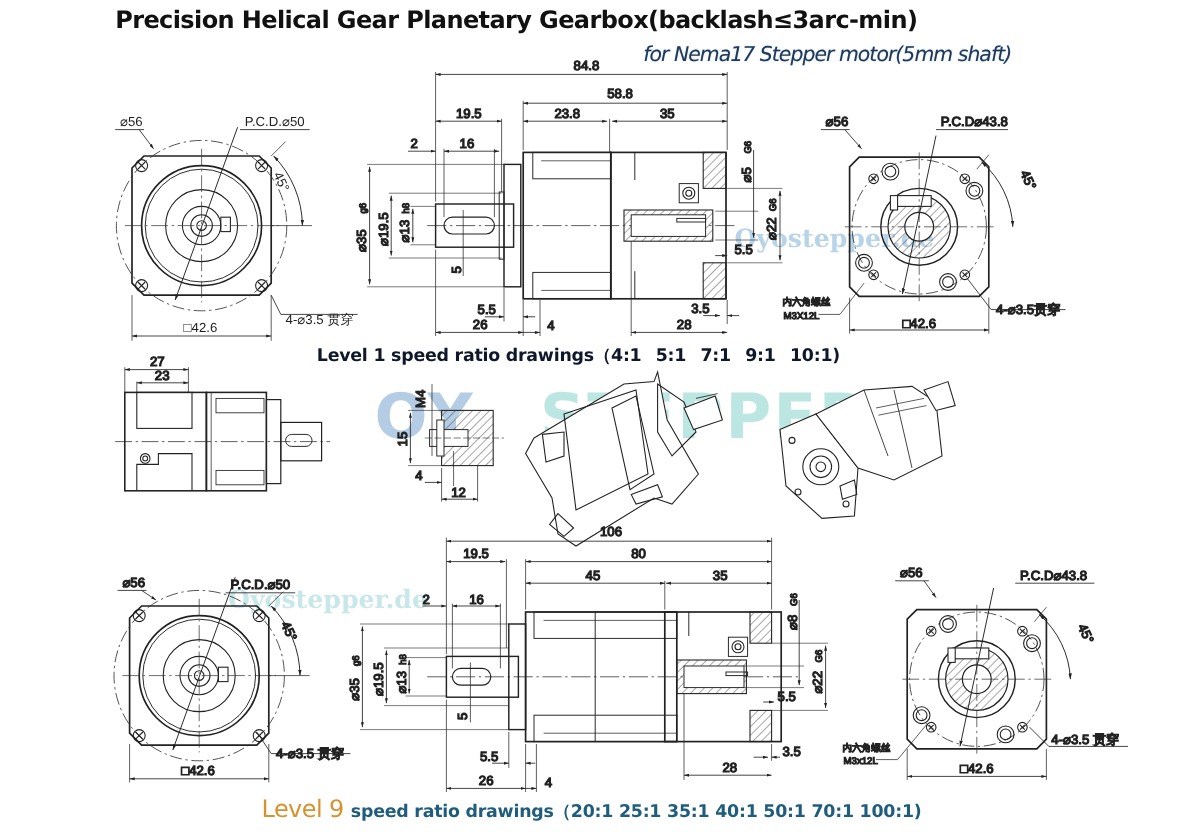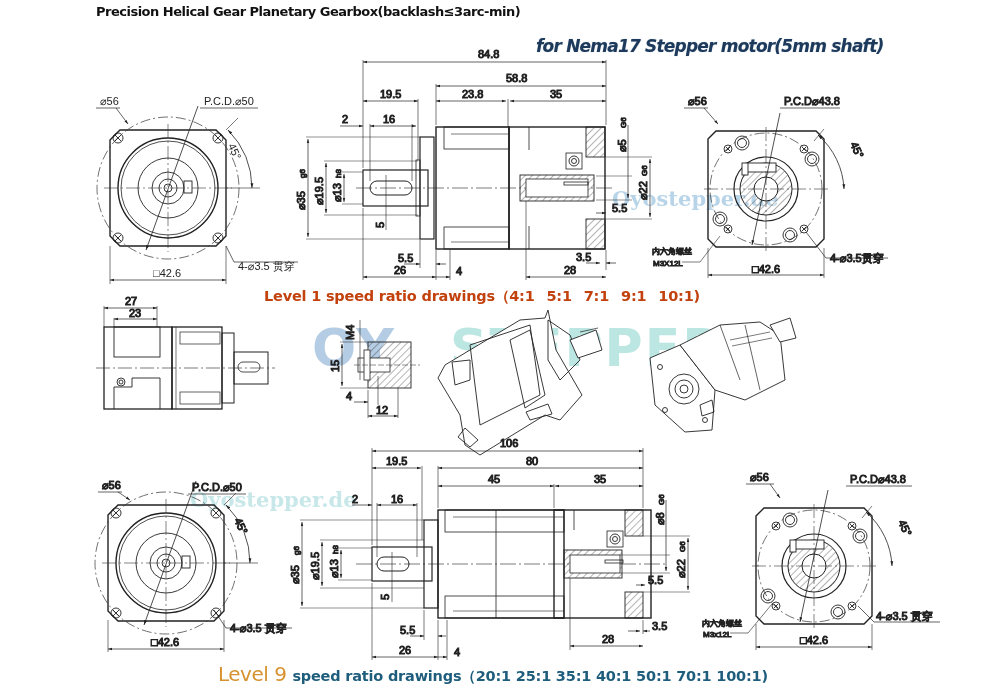--- a/index.html
+++ b/index.html
@@ -1,19 +1,19 @@
 <!DOCTYPE html>
 <html><head>
 <meta charset="utf-8">
 <style>
   html,body{margin:0;padding:0;background:#ffffff;}
   body{width:990px;height:693px;position:relative;overflow:hidden;font-family:"Liberation Sans",sans-serif;}
-  .title{position:absolute;left:96px;top:4px;font-family:"DejaVu Sans",sans-serif;font-weight:bold;font-size:13px;color:#111;letter-spacing:-0.5px;white-space:nowrap;}
-  .subtitle{position:absolute;left:536px;top:36px;font-family:"DejaVu Sans",sans-serif;font-weight:bold;font-style:italic;font-size:17px;color:#1d3a5c;letter-spacing:-0.8px;white-space:nowrap;text-shadow:0 0 1px #9ab;}
-  .level1{position:absolute;left:264px;top:287px;font-family:"DejaVu Sans",sans-serif;font-weight:bold;font-size:14.5px;color:#c2410c;white-space:nowrap;letter-spacing:-0.2px;}
+  .title{position:absolute;left:96px;top:4px;font-family:"DejaVu Sans",sans-serif;font-weight:bold;font-size:20px;color:#111;letter-spacing:-0.5px;white-space:nowrap;}
+  .subtitle{position:absolute;left:536px;top:36px;font-family:"DejaVu Sans",sans-serif;font-weight:normal;font-style:italic;font-size:17px;color:#1d3a5c;letter-spacing:-0.8px;white-space:nowrap;text-shadow:0 0 1px #9ab;}
+  .level1{position:absolute;left:264px;top:287px;font-family:"DejaVu Sans",sans-serif;font-weight:bold;font-size:14.5px;color:#0f172a;white-space:nowrap;letter-spacing:-0.2px;}
   .level2{position:absolute;left:218px;top:662px;white-space:nowrap;}
   .level2 .lv{font-family:"DejaVu Sans",sans-serif;font-size:20px;color:#d7922f;letter-spacing:-0.5px;}
   .level2 .rest{font-family:"DejaVu Sans",sans-serif;font-weight:bold;font-size:14.5px;color:#1f5d7d;margin-left:6px;letter-spacing:-0.2px;text-align:center;}
   svg{position:absolute;left:0;top:0;}
   .dim{font-family:"Liberation Sans",sans-serif;font-size:11px;fill:#222;}
   .dimsm{font-family:"Liberation Sans",sans-serif;font-size:8px;fill:#222;}
   .wm{position:absolute;font-family:"DejaVu Serif",serif;font-weight:bold;color:#7fb2d6;opacity:0.55;white-space:nowrap;}
   .wmbig{position:absolute;font-family:"DejaVu Sans",sans-serif;font-weight:bold;font-size:52px;opacity:0.45;white-space:nowrap;letter-spacing:2px;}
 </style>
 </head>

